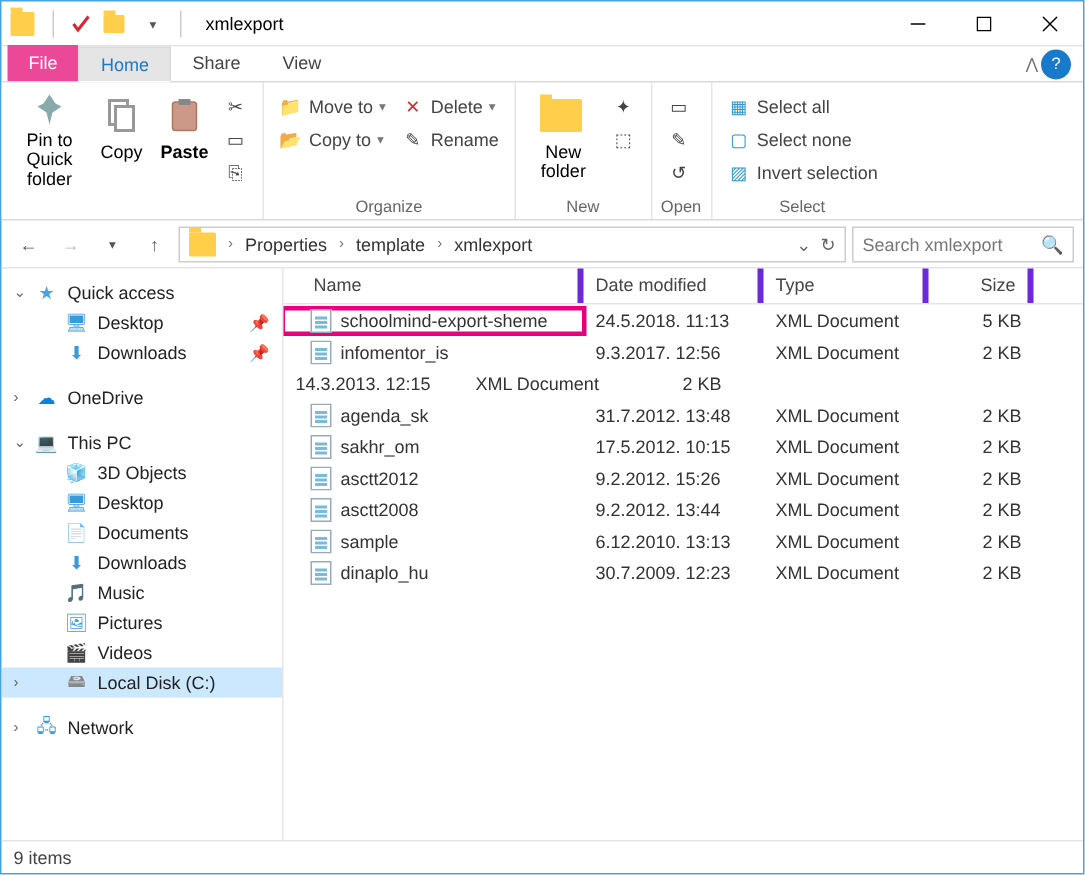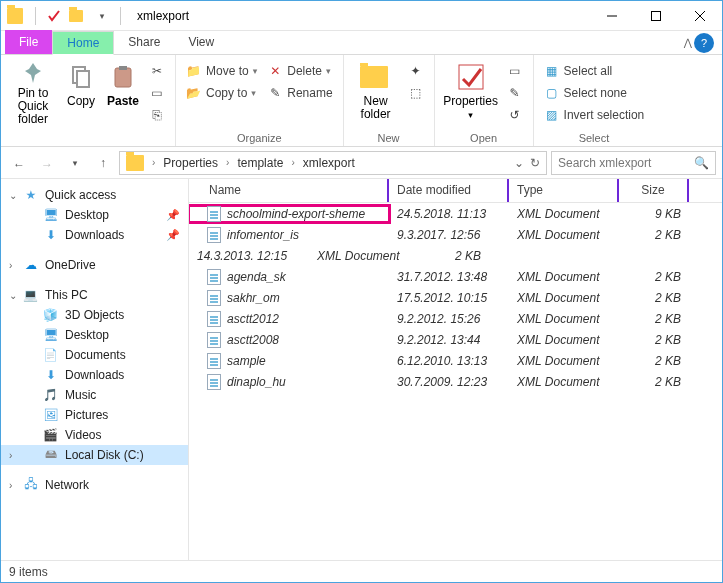--- a/index.html
+++ b/index.html
@@ -6,23 +6,23 @@
   body { margin: 0; width: 723px; height: 583px; background: #fff; border: 1px solid #4aa3df; overflow: hidden; }
   .titlebar { height: 30px; display: flex; align-items: center; border-bottom: 1px solid #e5e5e5; }
   .qat { display: flex; align-items: center; gap: 4px; padding: 0 6px; }
   .qat-icon { width: 20px; height: 20px; display: flex; align-items: center; justify-content: center; }
   .vline { width: 1px; height: 18px; background: #ccc; margin: 0 4px; }
   .title { margin-left: 6px; flex: 1; }
   .wbtns { display: flex; }
   .wbtn { width: 44px; height: 30px; display: flex; align-items: center; justify-content: center; }
 
   .tabrow { height: 24px; display: flex; align-items: flex-end; padding-left: 4px; border-bottom: 1px solid #dadada; position: relative; }
-  .filetab { background: #d946ef; color: #fff; padding: 4px 14px; height: 24px; display:flex; align-items:center; }
+  .filetab { background: #ec4899; color: #fff; padding: 4px 14px; height: 24px; display:flex; align-items:center; }
   .tab { padding: 4px 14px; height: 24px; display:flex; align-items:center; color: #444; position:relative; }
-  .tab.active { border-top: 1px solid #dadada; border-left: 1px solid #dadada; border-right: 1px solid #dadada; border-bottom: 1px solid #fff; margin-bottom:-1px; background:#86efac; color:#1979ca; }
+  .tab.active { border-top: 1px solid #dadada; border-left: 1px solid #dadada; border-right: 1px solid #dadada; border-bottom: 1px solid #fff; margin-bottom:-1px; background:#e5e5e5; color:#1979ca; }
   .helpbtn { position:absolute; right:8px; top:2px; width:20px; height:20px; border-radius:50%; background:#1979ca; color:#fff; display:flex; align-items:center; justify-content:center; font-size:11px; }
   .dd-arrow { position:absolute; right:30px; top:6px; color:#666; font-size:10px; }
 
   .ribbon { display:flex; background:#fff; border-bottom:1px solid #dadada; height:92px; }
   .group { border-right:1px solid #e5e5e5; padding:4px 6px 2px 6px; display:flex; flex-direction:column; }
   .group-body { display:flex; align-items:flex-start; flex:1; gap:2px;}
   .group-label { text-align:center; color:#666; font-size:11px; padding-top:2px; }
   .bigbtn { display:flex; flex-direction:column; align-items:center; width:52px; height:66px; justify-content:flex-start; padding-top:2px; }
   .bigbtn .icn { width:32px; height:32px; display:flex; align-items:center; justify-content:center; }
   .bigbtn .lbl { text-align:center; line-height:1.1; margin-top:2px; }
@@ -32,42 +32,42 @@
 
   .addrrow { height:32px; display:flex; align-items:center; padding:4px 6px; gap:4px; border-bottom:1px solid #e5e5e5;}
   .navbtn { width:24px; height:24px; display:flex; align-items:center; justify-content:center; color:#555; }
   .navbtn.dis { color:#bbb; }
   .addrbar { flex:1; height:24px; border:1px solid #ccc; display:flex; align-items:center; padding:0 2px; gap:0; overflow:hidden;}
   .crumb { display:flex; align-items:center; padding:0 4px; height:22px; white-space:nowrap; color:#333;}
   .crumb-sep { color:#777; padding:0 4px; font-size:10px;}
   .folder-icn { width:18px; height:16px; background:#ffcf4b; border-radius:1px; position:relative; margin-right: 4px; }
   .folder-icn::before { content:""; position:absolute; top:-3px; left:0; width:8px; height:3px; background:#ffcf4b;}
   .addr-extra { margin-left:auto; display:flex; align-items:center; gap:6px; padding:0 4px; color:#666; font-size:10px; }
-  .searchbox { width:165px; height:24px; border:1px solid #ccc; display:flex; align-items:center; padding:0 6px; color:#777; }
+  .searchbox { width:148px; height:24px; border:1px solid #ccc; display:flex; align-items:center; padding:0 6px; color:#777; }
   .searchbox .sicn { margin-left:auto; color:#666; }
 
   .body { display:flex; height: calc(583px - 30px - 24px - 92px - 32px - 22px - 2px); }
   .nav { width:188px; border-right:1px solid #e5e5e5; padding:6px 0; overflow:hidden; }
   .nav-item { display:flex; align-items:center; gap:6px; height:20px; padding:0 8px 0 22px; color:#222; position:relative; }
   .nav-item.sub { padding-left:42px; }
   .nav-item.sub2 { padding-left:42px; }
   .nav-item .caret { position:absolute; left:8px; font-size:10px; color:#666; }
   .nav-item.selected { background:#cce8ff; }
   .pin { margin-left:auto; color:#666; font-size:11px;}
   .nav-icn { width:16px; height:16px; display:flex; align-items:center; justify-content:center; }
   .nav-spacer { height:10px; }
 
   .list { flex:1; display:flex; flex-direction:column; }
   .cols { display:flex; height:24px; border-bottom:1px solid #e5e5e5; color:#444; }
-  .col { padding:4px 8px; border-right:2px solid #6d28d9; }
+  .col { padding:4px 8px; border-right:4px solid #6d28d9; }
   .col.name { width:200px; padding-left:20px; }
   .col.date { width:120px; }
   .col.type { width:110px; }
-  .col.size { width:70px; text-align:center; }
-  .rows { flex:1; overflow:auto;font-style:italic; }
+  .col.size { width:70px; text-align:right; }
+  .rows { flex:1; overflow:auto; }
   .row { display:flex; height:21px; align-items:center; color:#333; }
   .cell { padding:0 8px; overflow:hidden; white-space:nowrap; text-overflow:ellipsis; }
   .cell.name { width:200px; display:flex; align-items:center; gap:6px; padding-left:18px; }
   .cell.date { width:120px; }
   .cell.type { width:110px; }
   .cell.size { width:70px; text-align:right; }
   .row.hl .cell.name { outline: 3px solid #e6007e; outline-offset: -1px; }
   .file-icn { width:14px; height:16px; border:1px solid #9ab; background:#fff; position:relative;}
   .file-icn::after { content:""; position:absolute; left:2px; right:2px; top:4px; height:2px; background:#7bd; box-shadow: 0 3px 0 #7bd, 0 6px 0 #7bd;}
 
@@ -210,29 +210,20 @@
         <div class="smbtn">
             <span class="sicn">⬚</span>
           </div>
       </div>
     </div>
     <div class="group-label">New</div>
   </div>
 
   <div class="group">
     <div class="group-body">
-      <div class="bigbtn" style="width:60px;">
-        <div class="icn">
-            <svg width="28" height="28">
-              <rect x="2" y="2" width="24" height="24" fill="#fff" stroke="#c44"></rect>
-              <path d="M6 16 l6 6 l12 -16" stroke="#c33" stroke-width="3" fill="none"></path>
-            </svg>
-          </div>
-        <div class="lbl"><span>Properties</span> <span style="font-size:9px;">▾</span></div>
-      </div>
       <div class="smcol">
         <div class="smbtn">
             <span class="sicn">▭</span>
           </div>
         <div class="smbtn">
             <span class="sicn">✎</span>
           </div>
         <div class="smbtn">
             <span class="sicn">↺</span>
           </div>
@@ -364,21 +355,21 @@
       <div class="col size">Size</div>
     </div>
     <div class="rows" id="rows">
         <div class="row hl">
           <div class="cell name">
             <span class="file-icn"></span>
             <span>schoolmind-export-sheme</span>
           </div>
           <div class="cell date">24.5.2018. 11:13</div>
           <div class="cell type">XML Document</div>
-          <div class="cell size">9 KB</div>
+          <div class="cell size">5 KB</div>
         </div>
         <div class="row">
           <div class="cell name">
             <span class="file-icn"></span>
             <span>infomentor_is</span>
           </div>
           <div class="cell date">9.3.2017. 12:56</div>
           <div class="cell type">XML Document</div>
           <div class="cell size">2 KB</div>
         </div>

